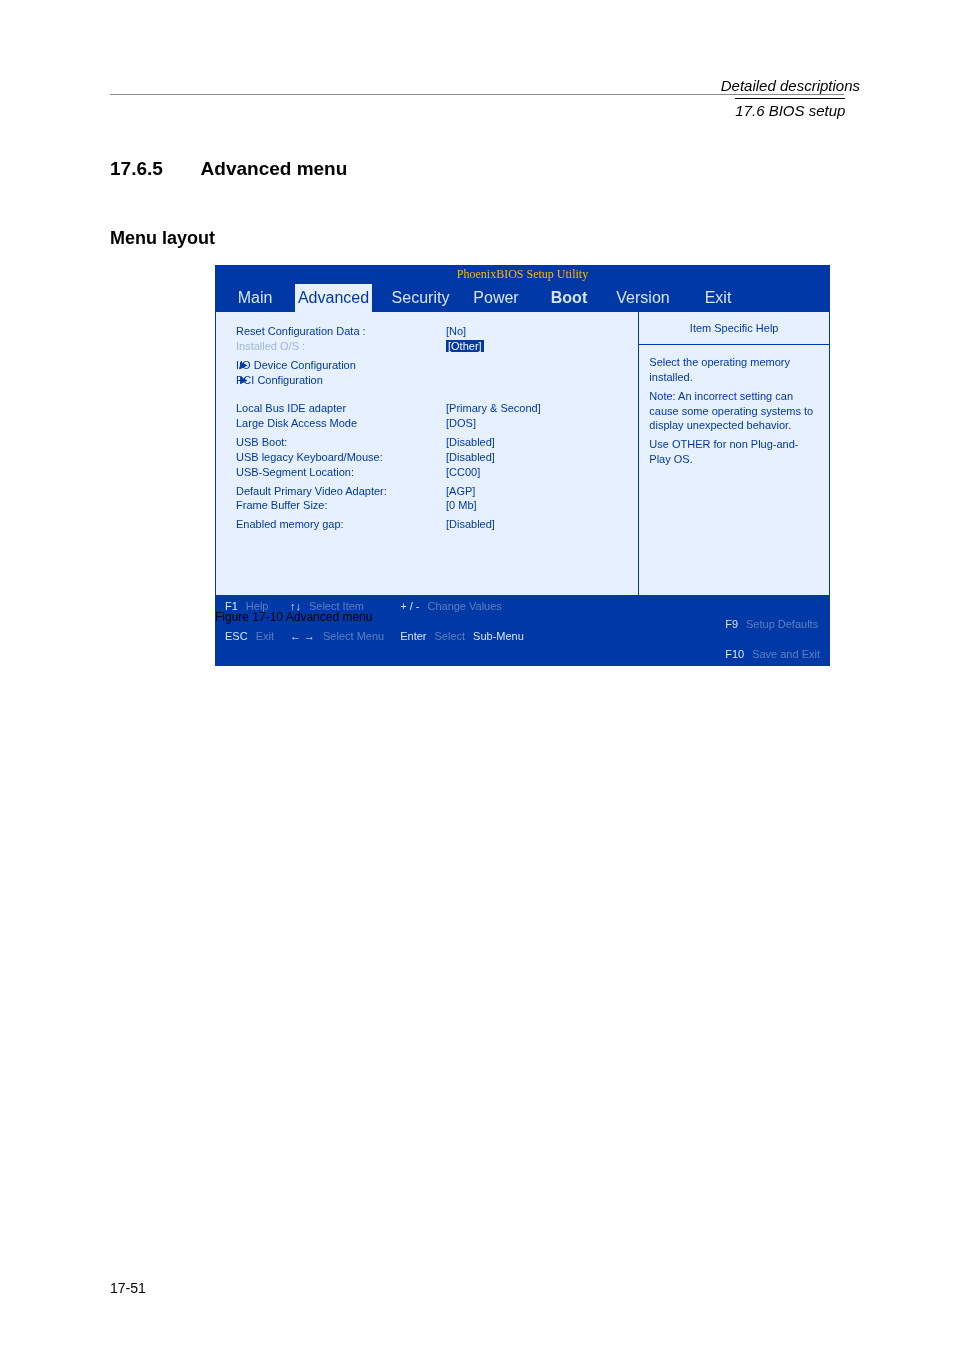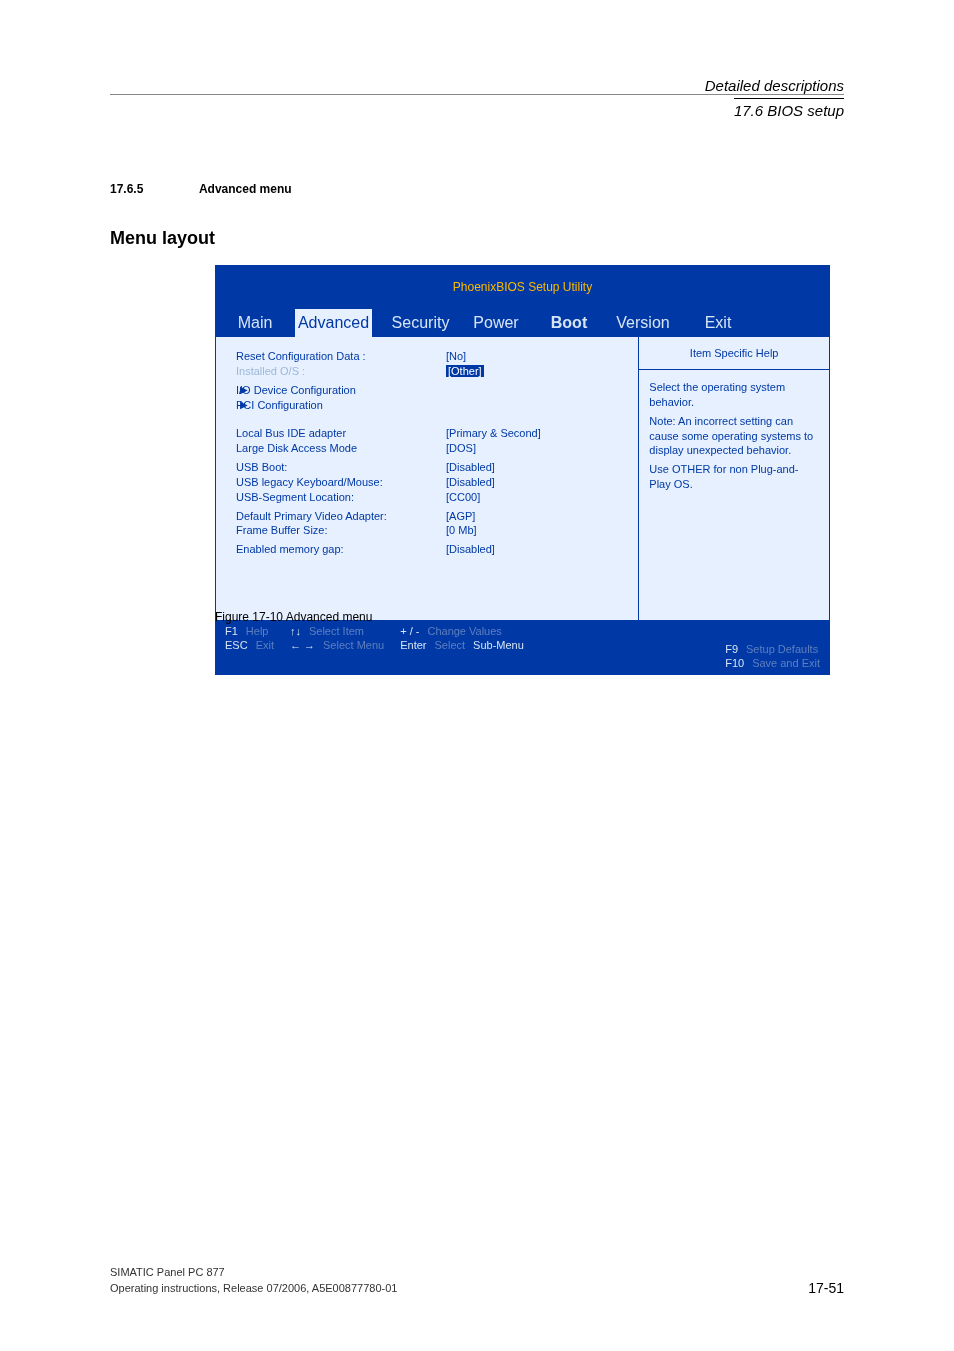--- a/index.html
+++ b/index.html
@@ -7,33 +7,33 @@
       width: 954px;
       height: 1351px;
       background: #ffffff;
       font-family: Arial, Helvetica, sans-serif;
       color: #000000;
       position: relative;
     }
     .page-header {
       position: absolute;
       top: 75px;
-      right: 110px;
-      text-align: right;
+      right: 94px;
+      text-align: center;
       font-style: italic;
       font-size: 15px;
       line-height: 1.4;
     }
     .page-header .line2 { border-top: 1px solid #000; display: inline-block; padding-top: 1px; margin-top: 2px; }
     .header-rule { position: absolute; top: 94px; left: 110px; right: 110px; border-top: 1px solid #888; }
     .section-heading {
       position: absolute;
-      top: 182px;
+      top: 158px;
       left: 110px;
-      font-size: 12px;
+      font-size: 19px;
       font-weight: bold;
     }
     .section-number { display: inline-block; width: 86px; }
     .subheading {
       position: absolute;
       top: 228px;
       left: 110px;
       font-size: 18px;
       font-weight: bold;
     }
@@ -42,22 +42,22 @@
       top: 265px;
       left: 215px;
       width: 615px;
       background: #ffffff;
     }
     .bios-titlebar {
       background: #0039a6;
       color: #fcb900;
       text-align: center;
       font-size: 12px;
-      padding: 15px 0;
-      font-family: Liberation Sans, sans-serif;
+      padding: 2px 0;
+      font-family: Liberation Serif, serif;
     }
     .bios-menubar {
       display: flex;
       background: #0039a6;
       color: #d6e4f5;
       font-size: 16px;
       font-family: Arial, sans-serif;
     }
     .bios-menubar .tab {
       padding: 5px 0;
@@ -132,21 +132,21 @@
     }
     .bios-footer {
       background: #0039a6;
       color: #d6e4f5;
       font-size: 11px;
       font-family: Arial, sans-serif;
       padding: 4px 10px 6px 10px;
       display: flex;
       gap: 16px;
     }
-    .footer-col { display: flex; flex-direction: column; gap: 2px; }
+    .footer-col { display: flex; flex-direction: column; gap: 18px; }
     .footer-col .line { display: flex; gap: 8px; white-space: nowrap; }
     .footer-col .muted { color: #5e7fbf; }
     .arrow-updown { color: #d6e4f5; font-size: 11px; }
     .arrow-leftright { color: #d6e4f5; font-size: 11px; }
     .figure-caption {
       position: absolute;
       top: 610px;
       left: 215px;
       font-size: 12px;
     }
@@ -256,21 +256,21 @@
       <div class="field-row">
         <span class="field-label sub">Enabled memory gap:</span>
         <span class="field-value">[Disabled]</span>
       </div>
     </div>
 
     <div class="bios-right">
       <div class="help-title">Item Specific Help</div>
       <div class="help-divider"></div>
       <div class="help-text">
-        <div>Select the operating system behavior.</div>
+        <div>Select the operating memory installed.</div>
         <div style="height:4px;"></div>
         <div>Note: An incorrect setting can cause some operating systems to display unexpected behavior.</div>
         <div style="height:4px;"></div>
         <div>Use OTHER for non Plug-and-Play OS.</div>
       </div>
     </div>
   </div>
 
   <div class="bios-footer">
     <div class="footer-col">
@@ -313,18 +313,14 @@
           <span>F10</span>
           <span class="muted">Save and Exit</span>
         </div>
     </div>
   </div>
 </div>
 
 <div class="figure-caption">Figure 17-10  Advanced menu</div>
 
 <div class="page-footer">
-  <div class="left">
-    <div>SIMATIC Panel PC 877</div>
-    <div>Operating instructions, Release 07/2006, A5E00877780-01</div>
-  </div>
   <div class="right">17-51</div>
 </div>
 
 </body></html>

